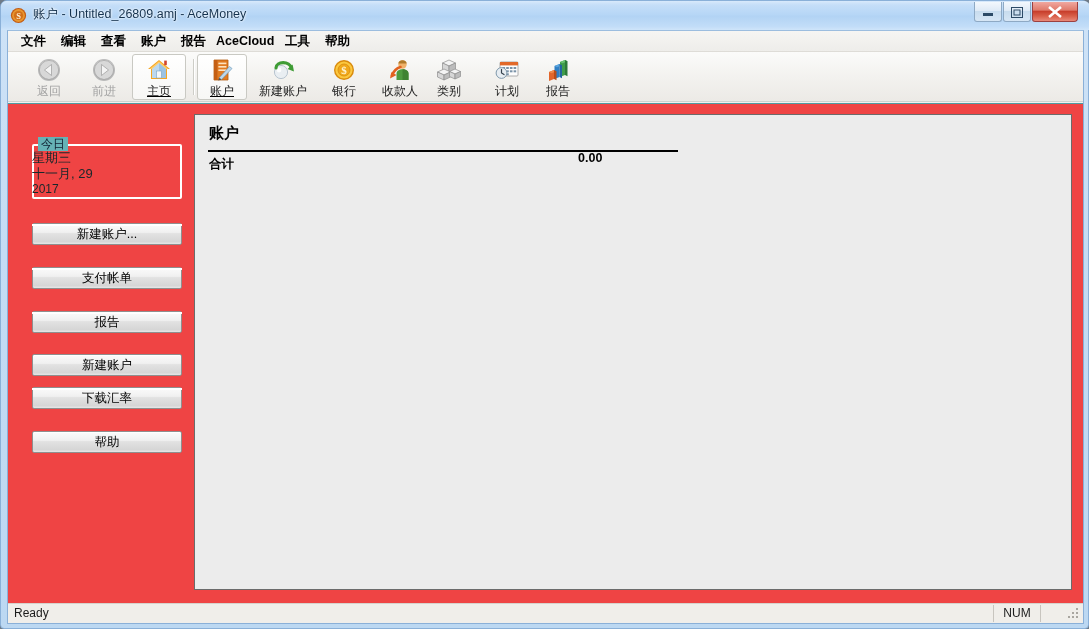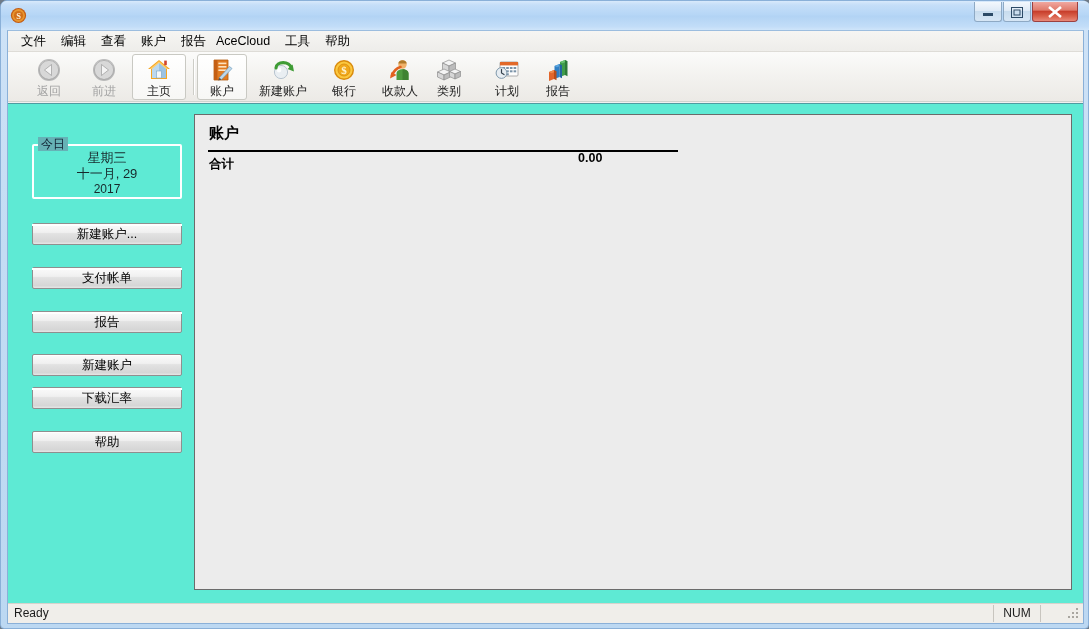--- a/index.html
+++ b/index.html
@@ -90,20 +90,21 @@
   }
 
   
   #menubar {
     position: absolute;
     left: 0; top: 0;
     width: 100%; height: 21px;
     background: linear-gradient(to bottom, #f6f5f3 0%, #eeedea 100%);
     border-bottom: 1px solid #dedcd7;
     box-sizing: border-box;
+    font-weight: bold;
   }
   .menu-item {
     position: absolute;
     top: 2px;
     height: 17px;
     line-height: 17px;
     font-size: 12.5px;
     color: #000;
     padding: 0 5px;
     white-space: nowrap;
@@ -125,20 +126,21 @@
     height: 46px;
     box-sizing: border-box;
     text-align: center;
     cursor: default;
     border: 1px solid transparent;
     border-radius: 3px;
   }
   .tbtn.sel {
     border: 1px solid #c9c9c3;
     background: linear-gradient(to bottom, #ffffff 0%, #f7f7f5 100%);
+    text-decoration: underline;
   }
   .tbtn .ticon {
     display: block;
     height: 26px;
     margin-top: 2px;
     line-height: 0;
   }
   .tbtn .tlabel {
     display: block;
     font-size: 12px;
@@ -154,21 +156,21 @@
     width: 0; height: 36px;
     border-left: 1px solid #cdcdc7;
     border-right: 1px solid #ffffff;
   }
 
   
   #workspace {
     position: absolute;
     left: 0; top: 72px;
     width: 1075px; height: 502px;
-    background: #5eead4;
+    background: #ef4444;
     box-sizing: border-box;
     border-top: 1px solid #4e9ca1;
   }
 
   
   #sidebar {
     position: absolute;
     left: 0; top: 0;
     width: 186px; height: 100%;
   }
@@ -186,21 +188,21 @@
     background: #66b2b6;
     padding: 0 3px;
     font-size: 12px;
     color: #123;
     line-height: 14px;
   }
   #today-lines {
     position: absolute;
     left: 24px; top: 46px;
     width: 150px;
-    text-align: center;
+    text-align: left;
     color: #17282b;
   }
   #today-lines .d1 { font-size: 13px; line-height: 16px; }
   #today-lines .d2 { font-size: 13px; line-height: 16px; }
   #today-lines .d3 { font-size: 12px; line-height: 15px; }
 
   .sbtn {
     position: absolute;
     left: 24px;
     width: 150px; height: 22px;
@@ -313,20 +315,21 @@
 
   <div id="titlebar">
     <span id="title-icon">
       <svg width="17" height="17" viewBox="0 0 17 17">
         <circle cx="8.5" cy="8.5" r="7.6" fill="#c25a12"></circle>
         <circle cx="8.5" cy="8.5" r="6.4" fill="#e8962f"></circle>
         <circle cx="8.5" cy="8.5" r="4.6" fill="#d2701a"></circle>
         <text x="8.5" y="12" font-family="Liberation Serif, serif" font-size="8.5" font-weight="bold" fill="#fdf0d8" text-anchor="middle">S</text>
       </svg>
     </span>
+    <span id="title-text">账户 - Untitled_26809.amj - AceMoney</span>
 
     <div class="winbtn" id="btn-min">
       <svg width="10" height="3" viewBox="0 0 10 3">
             <rect x="0" y="0" width="10" height="3" fill="#2c4a66"></rect>
           </svg>
     </div>
     <div class="winbtn" id="btn-max">
       <svg width="12" height="11" viewBox="0 0 12 11">
         <rect x="0.5" y="0.5" width="11" height="10" fill="none" stroke="#2c4a66"></rect>
         <rect x="3" y="3" width="6" height="5" fill="none" stroke="#2c4a66"></rect>

